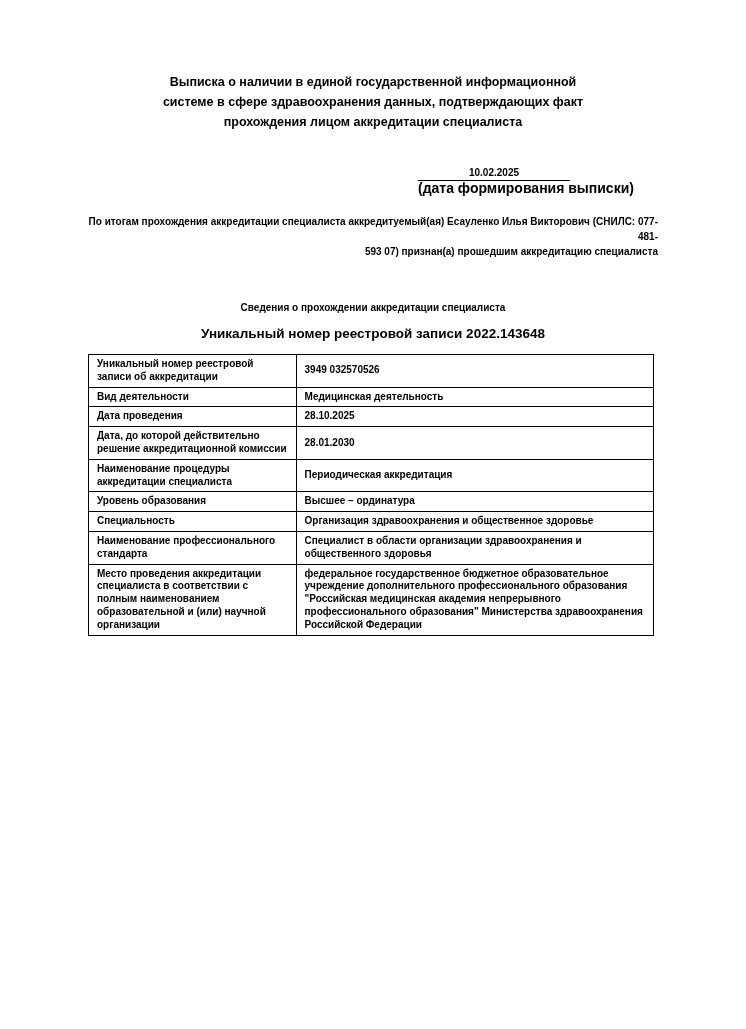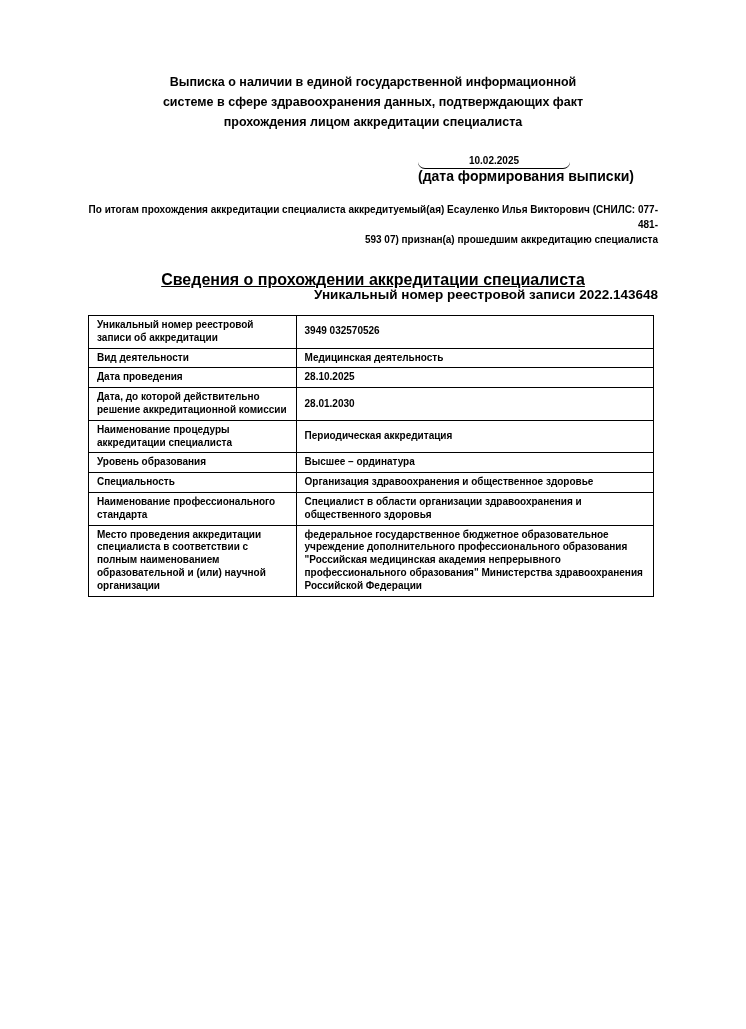--- a/index.html
+++ b/index.html
@@ -1,15 +1,15 @@
 <!DOCTYPE html>
 <html lang="ru"><head>
 <meta charset="utf-8">
 <style>
-  * { margin: 0; padding: 0; box-sizing: border-box; border-radius: 7px; }
+  * { margin: 0; padding: 0; box-sizing: border-box; }
   html, body {
     background: #ffffff;
     font-family: "Liberation Sans", "DejaVu Sans", sans-serif;
     color: #000000;
   }
   .page {
     position: relative;
     width: 746px;
     height: 1029px;
     background: #ffffff;
@@ -19,21 +19,21 @@
   .content { width: 570px; }
 
   .doc-title {
     text-align: center;
     font-weight: bold;
     font-size: 12.5px;
     line-height: 20px;
   }
 
   .date-block {
-    margin-top: 22px;
+    margin-top: 34px;
     margin-left: 330px;
     width: 152px;
     text-align: center;
   }
   .date-value {
     font-weight: bold;
     font-size: 10px;
     line-height: 13px;
     padding-bottom: 1px;
     border-bottom: 1.5px solid #000;
@@ -48,30 +48,30 @@
 
   .intro {
     margin-top: 19px;
     text-align: right;
     font-weight: bold;
     font-size: 10px;
     line-height: 15px;
   }
 
   .section-heading {
-    margin-top: 26px;
+    margin-top: 42px;
     text-align: center;
     font-weight: bold;
-    font-size: 16px;
+    font-size: 10px;
     line-height: 13px;
-    text-decoration: underline;
   }
 
   .registry-line {
-    text-align: right;
+    margin-top: 11px;
+    text-align: center;
     font-weight: bold;
     font-size: 13.5px;
     line-height: 17px;
   }
 
   table.acc-table {
     margin-top: 12px;
     width: 566px;
     border-collapse: collapse;
     border: 1.5px solid #000;

